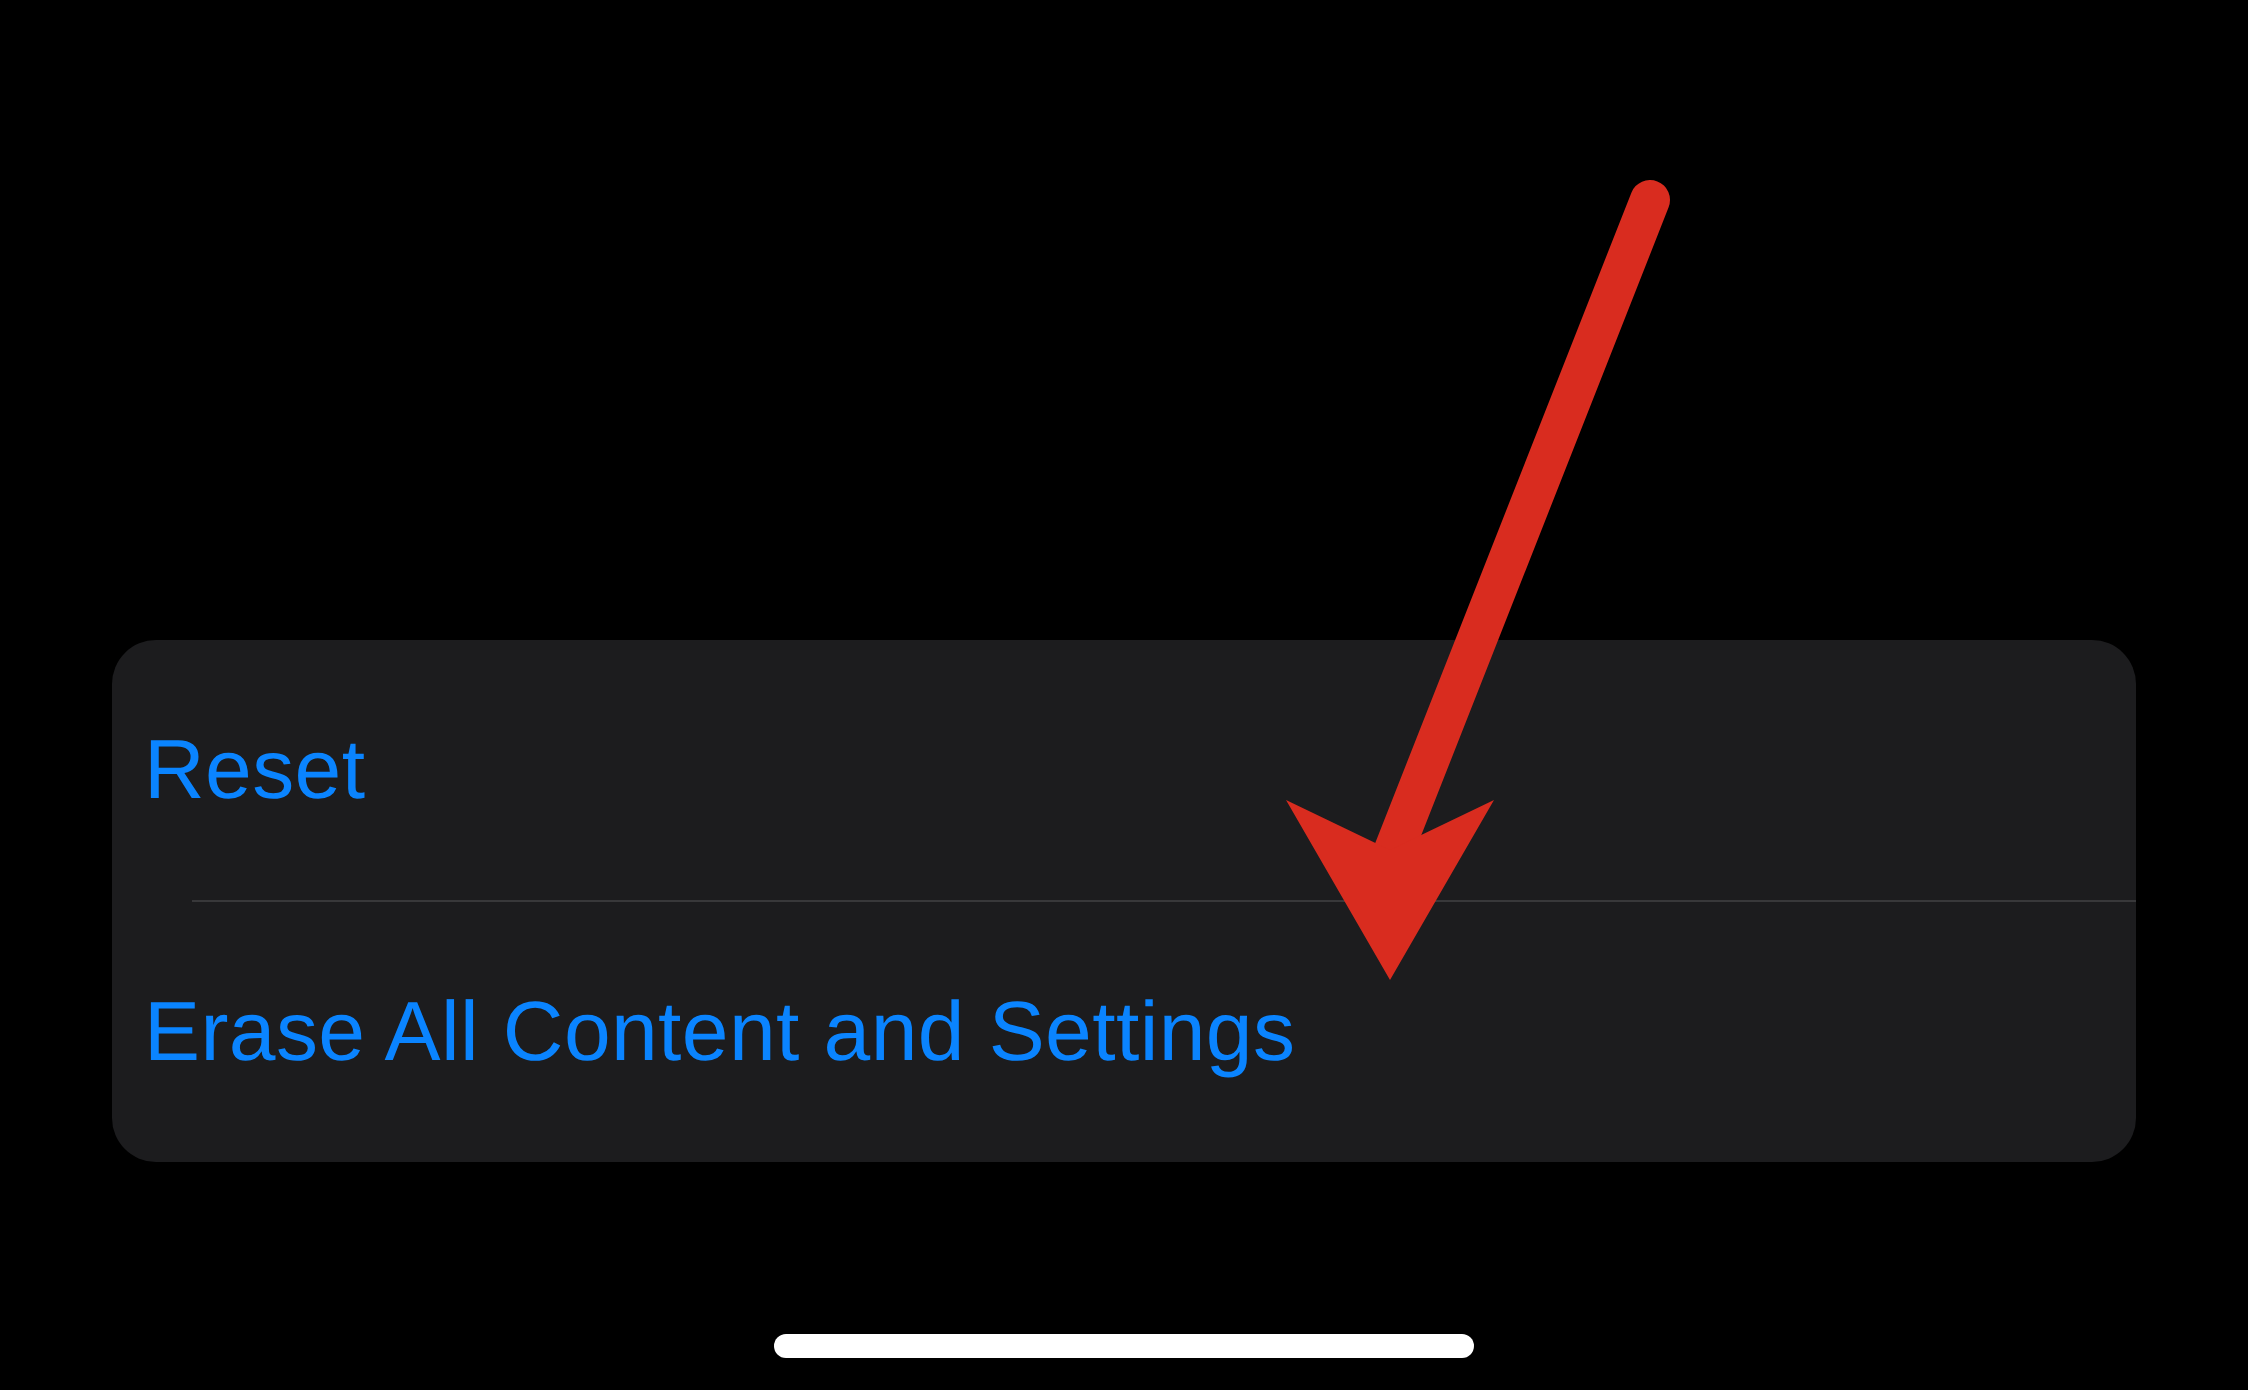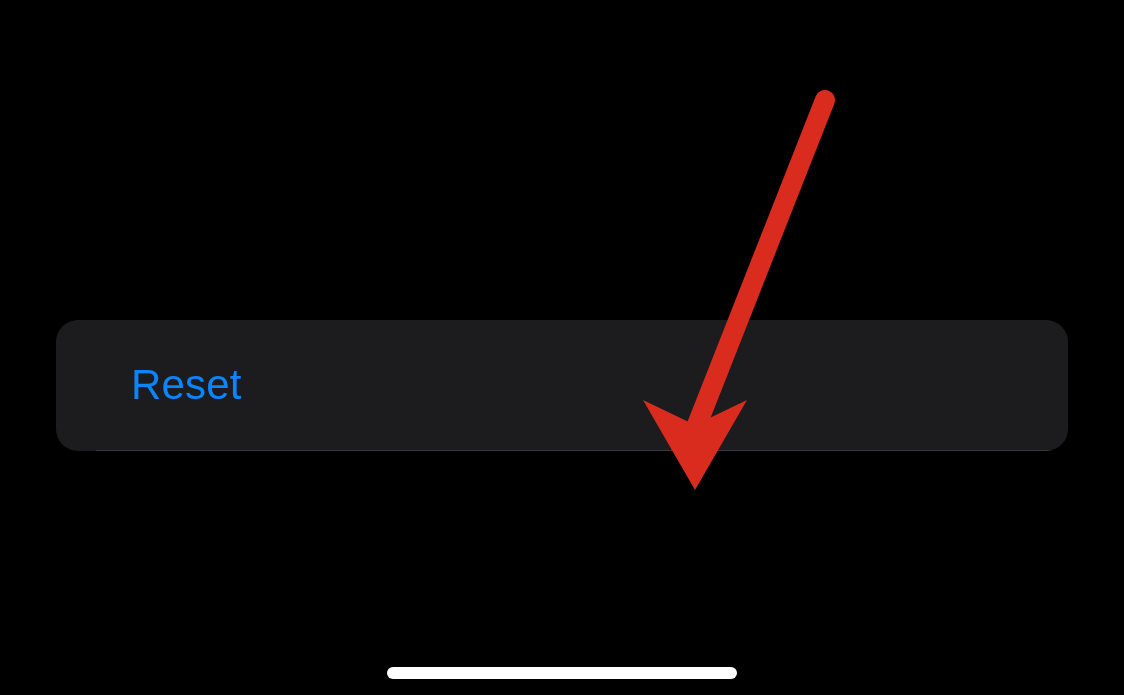--- a/index.html
+++ b/index.html
@@ -21,24 +21,23 @@
       top: 320px;
       width: 1012px;
       background-color: #1c1c1e;
       border-radius: 22px;
       overflow: hidden;
     }
     .settings-row {
       display: flex;
       align-items: center;
       height: 130px;
-      padding-left: 40px;
+      padding-left: 16px;
       padding-right: 40px;
       cursor: pointer;
-      margin-left: 35px;
     }
     .settings-row-label {
       color: #0a84ff;
       font-size: 42px;
       font-weight: 400;
       letter-spacing: 0.2px;
     }
     .divider {
       border: none;
       border-top: 1px solid #38383a;
@@ -62,20 +61,23 @@
     }
   </style>
 </head>
 <body>
 
 <div class="settings-group">
   <div class="settings-row">
     <span class="settings-row-label">Reset</span>
   </div>
   <hr class="divider">
+  <div class="settings-row">
+    <span class="settings-row-label">Erase All Content and Settings</span>
+  </div>
 </div>
 
 <svg class="arrow-annotation" width="220" height="400">
   <defs>
     <marker id="arrowhead" markerWidth="12" markerHeight="12" refX="6" refY="6" orient="auto">
       <polygon points="0 0, 12 6, 0 12" fill="#d92c1f"></polygon>
     </marker>
   </defs>
   <line x1="190" y1="10" x2="60" y2="340" stroke="#d92c1f" stroke-width="20" stroke-linecap="round"></line>
   <polygon points="60,400 8,310 60,335 112,310" fill="#d92c1f"></polygon>

